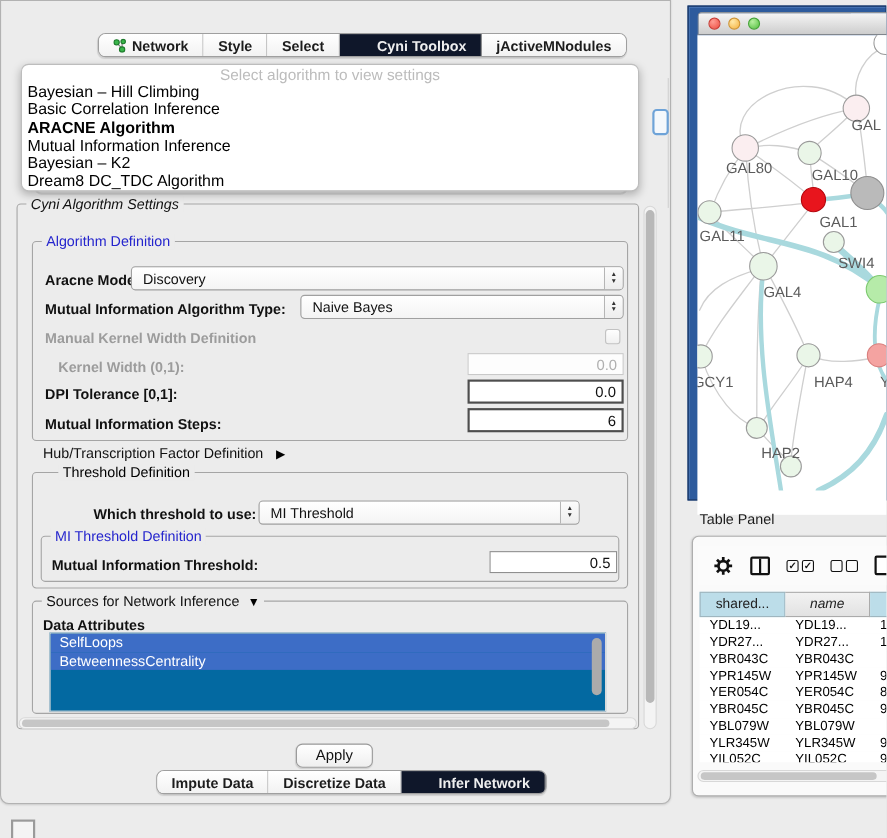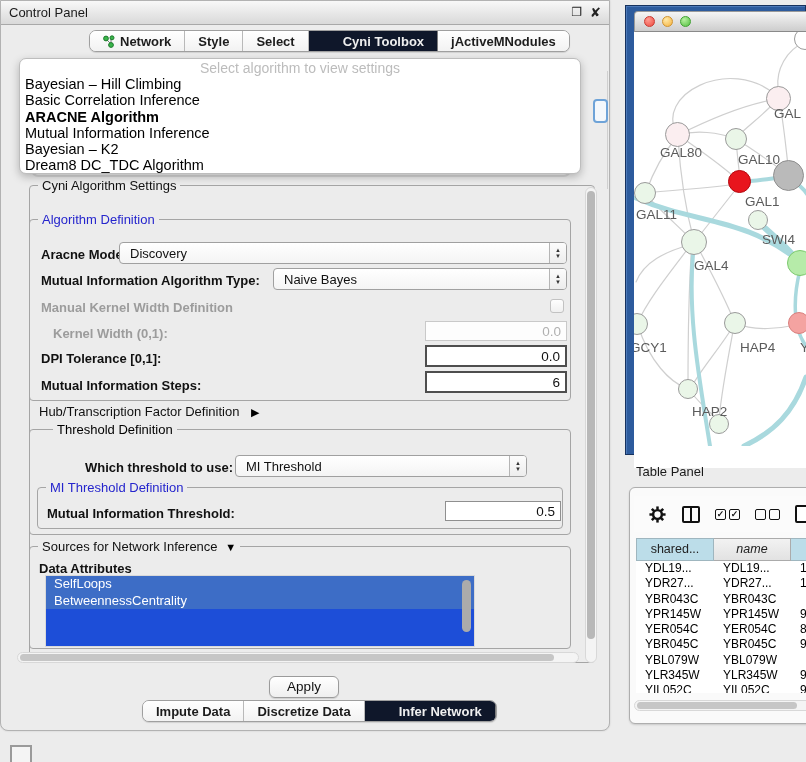--- a/index.html
+++ b/index.html
@@ -106,22 +106,22 @@
 
   .checkbox {
     position:absolute; width:14px; height:14px; border:1px solid #c2c2c2;
     border-radius:3px; background:linear-gradient(#fefefe,#f0f0f0);
   }
 
   .tri { font-size:11px; color:#000; }
 
   
   #attr-list {
-    position:absolute; left:44px; top:574px; width:430px; height:72px;
-    background:#1d4ed8; overflow:hidden; border:1px solid #d9d9d9;
+    position:absolute; left:44px; top:574px; width:506px; height:72px;
+    background:#0369a1; overflow:hidden; border:1px solid #d9d9d9;
   }
   .attr-item {
     height:16.5px; line-height:16.5px; padding-left:8px; font-size:13px;
     background:#3d6dc6; color:#fff; white-space:nowrap;
   }
   #attr-scroll {
     position:absolute; right:3px; top:4px; width:9px; height:52px;
     background:#ababab; border-radius:5px;
   }
 
@@ -213,27 +213,20 @@
   }
   .c1 { width:78px; } .c2 { width:77px; } .c3 { width:29px; }
 </style>
 </head>
 <body>
 
 <div id="root">
 
   <div id="cp-window">
 
-    <div id="cp-titlebar">
-      <span id="cp-title">Control Panel</span>
-      <span id="cp-winbtns">
-        <span class="winbtn float">❐</span>
-        <span class="winbtn">✘</span>
-      </span>
-    </div>
 
     <div class="seg" style="left:88px; top:29px;">
       <div class="seg-item">
         <span style="display:inline-flex;">
           <svg width="12" height="13" viewBox="0 0 12 13">
             <line x1="3" y1="4" x2="8" y2="9" stroke="#7a7a7a" stroke-width="1"></line>
             <line x1="8" y1="3" x2="8" y2="9" stroke="#7a7a7a" stroke-width="1"></line>
             <circle cx="3" cy="3.5" r="2.4" fill="#39b54a" stroke="#1d7a2c"></circle>
             <circle cx="9" cy="2.8" r="2" fill="#39b54a" stroke="#1d7a2c"></circle>
             <circle cx="8" cy="10" r="2.4" fill="#39b54a" stroke="#1d7a2c"></circle>
@@ -264,21 +257,21 @@
     <div id="algo-dd">
       <div class="dd-ph">Select algorithm to view settings</div>
       <div class="dd-item">Bayesian – Hill Climbing</div>
       <div class="dd-item">Basic Correlation Inference</div>
       <div class="dd-item bold">ARACNE Algorithm</div>
       <div class="dd-item">Mutual Information Inference</div>
       <div class="dd-item">Bayesian – K2</div>
       <div class="dd-item">Dream8 DC_TDC Algorithm</div>
     </div>
 
-    <div class="group" style="left:28px; top:184px; width:566px; height:478px;">
+    <div class="group" style="left:14px; top:184px; width:566px; height:478px;font-style:italic;">
       <span class="legend" style="left:8px;">Cyni Algorithm Settings</span>
     </div>
 
     <div class="group" style="left:28px; top:218px; width:542px; height:182px;">
       <span class="legend blue" style="left:8px;">Algorithm Definition</span>
     </div>
 
     <span class="lbl" style="left:40px; top:246px;">Aracne Mode:</span>
     <div class="combo" style="left:118px; top:241px; width:448px;">
       <span class="val">Discovery</span>

